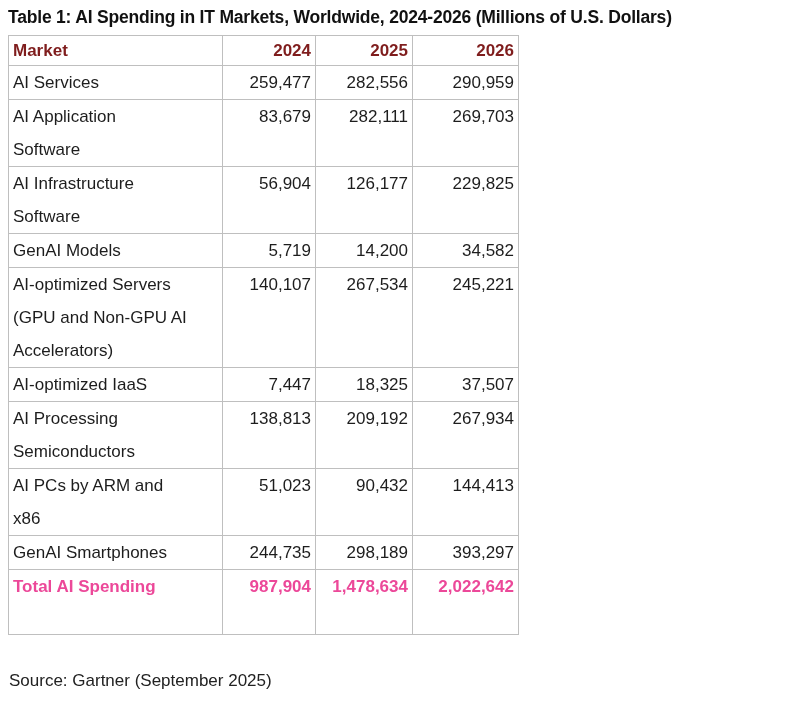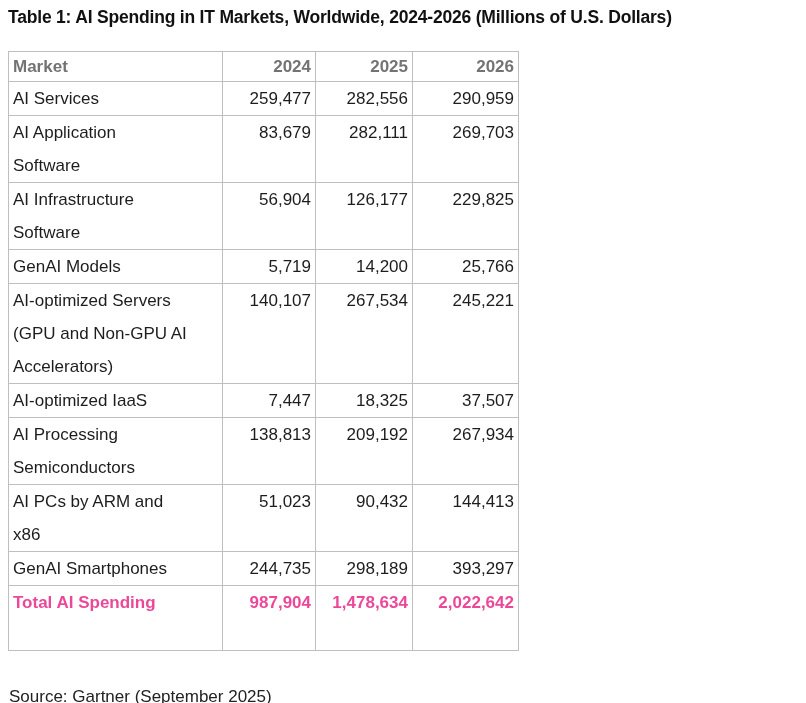--- a/index.html
+++ b/index.html
@@ -12,21 +12,21 @@
     color: #1d1d1d;
     overflow: hidden;
   }
   .wrap {
     padding: 5px 8px 0 8px;
   }
   h1.page-title {
     font-size: 17.5px;
     font-weight: bold;
     color: #111111;
-    margin: 2px 0 23px 0;
+    margin: 2px 0 7px 0;
     white-space: nowrap;
     letter-spacing: -0.2px;
   }
   table.data-table {
     border-collapse: collapse;
     table-layout: fixed;
     width: 510px;
   }
   col.c-market { width: 214px; }
   col.c-2024  { width: 93px; }
@@ -36,21 +36,21 @@
     border: 1px solid #bfbfbf;
     font-size: 17px;
     line-height: 33px;
     vertical-align: top;
     padding: 0 4px;
     overflow: hidden;
   }
   th {
     font-weight: bold;
     line-height: 29px;
-    color: #737373;
+    color: #7f1d1d;
   }
   th.market-h { text-align: left; }
   th.num-h, td.num { text-align: right; }
   td.market {
     text-align: left;
     white-space: pre-line;
   }
   tr.total-row td {
     font-weight: bold;
     height: 64px;
@@ -103,21 +103,21 @@
         <td class="market">AI Infrastructure
 Software</td>
         <td class="num">56,904</td>
         <td class="num">126,177</td>
         <td class="num">229,825</td>
       </tr>
       <tr>
         <td class="market">GenAI Models</td>
         <td class="num">5,719</td>
         <td class="num">14,200</td>
-        <td class="num">25,766</td>
+        <td class="num">34,582</td>
       </tr>
       <tr>
         <td class="market">AI-optimized Servers
 (GPU and Non-GPU AI
 Accelerators)</td>
         <td class="num">140,107</td>
         <td class="num">267,534</td>
         <td class="num">245,221</td>
       </tr>
       <tr>

